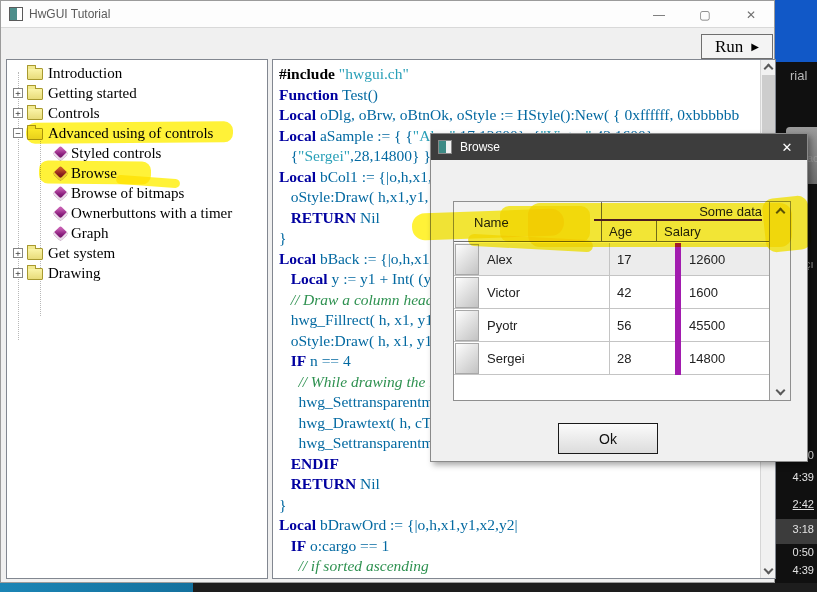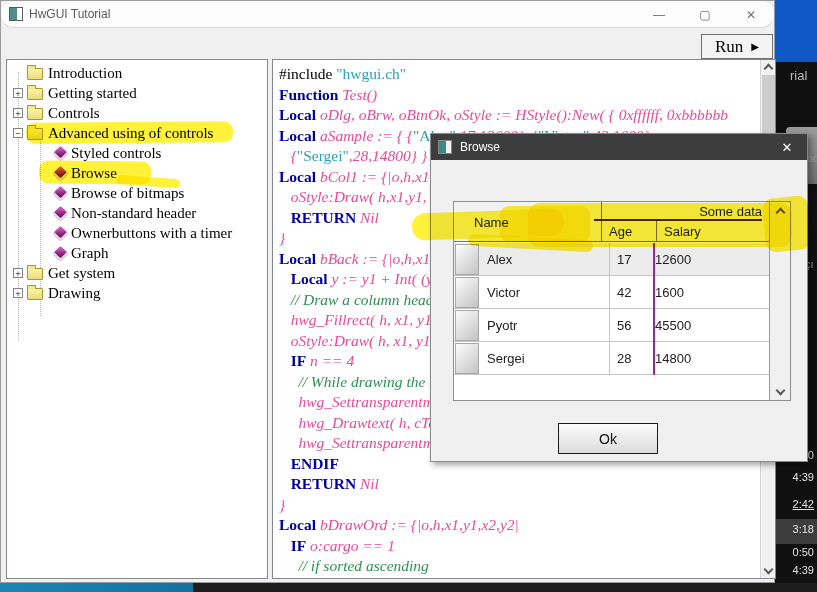--- a/index.html
+++ b/index.html
@@ -18,21 +18,21 @@
   .ts { position:absolute; right:3px; color:#e2e2e2; font-size:11px; }
   .ts:nth-child(1){ top:449px; } .ts:nth-child(2){ top:471px; }
   .ts:nth-child(3){ top:498px;text-decoration:underline; } .ts:nth-child(4){ top:523px; }
   .ts:nth-child(5){ top:546px; } .ts:nth-child(6){ top:564px; }
   .ts:nth-child(7){ top:581px; }
   .bg-bottom { position:absolute; left:0; top:583px; width:817px; height:9px; background:#1d1d1d; z-index:0; }
   .bg-bottom .teal { position:absolute; left:0; top:0; width:193px; height:9px; background:linear-gradient(90deg,#1b85b5,#14719e); }
 
   
   .app { position:absolute; left:0; top:0; width:775px; height:583px; background:#f0f0f0; border:1px solid #9b9b9b; z-index:10; }
-  .titlebar { position:absolute; left:0; top:0; width:100%; height:27px; background:#fdfdfd; border-bottom:1px solid #d9d9d9; display:flex; align-items:center;border-radius:13px; }
+  .titlebar { position:absolute; left:0; top:0; width:100%; height:27px; background:#fdfdfd; border-bottom:1px solid #d9d9d9; display:flex; align-items:center; }
   .app-icon { width:14px; height:14px; margin:0 6px 0 8px; border:1px solid #5a5a5a; background:linear-gradient(90deg,#4e8f8c 0 55%,#ffffff 55% 100%); }
   .title-text { font-size:12px; color:#5a5a5a; }
   .win-btns { position:absolute; right:0; top:0; height:27px; display:flex; }
   .win-btn { width:46px; height:27px; display:flex; align-items:center; justify-content:center; color:#707070; font-size:12px; }
   .toolbar { position:absolute; left:0; top:28px; width:100%; height:20px; background:#f0f0f0; }
   .run-btn { position:absolute; left:700px; top:5px; width:72px; height:25px; background:#f4f4f4; border:1px solid #6f6f6f; display:flex; align-items:center; justify-content:center; gap:8px; font-family:"Liberation Serif", serif; font-size:17px; color:#000; }
   .run-glyph { font-size:10px; color:#000; }
 
   
   .tree-panel { position:absolute; left:5px; top:58px; width:262px; height:520px; background:#fff; border:1px solid #828790; overflow:hidden; font-family:"Liberation Serif", serif; }
@@ -42,24 +42,24 @@
   .expand { position:absolute; left:6px; top:5px; width:10px; height:10px; background:#fff; border:1px solid #848484; font-family:"DejaVu Sans Mono", monospace; font-size:9px; line-height:8px; text-align:center; color:#444; }
   .folder { position:relative; width:16px; height:12px; background:linear-gradient(180deg,#faf4a8,#e8dc7a); border:1px solid #a89a30; border-radius:1px; margin-top:2px; }
   .folder::before { content:""; position:absolute; left:-1px; top:-4px; width:7px; height:3px; background:#f2e98f; border:1px solid #a89a30; border-bottom:none; border-radius:1px 1px 0 0; }
   .book { width:11px; height:11px; background:linear-gradient(135deg,#c45ab0 20%,#8b1f7e 55%,#5d0f54 100%); transform:rotate(45deg) ; border-radius:2px; box-shadow:inset -2px -2px 0 rgba(255,255,255,.85); margin-left:2px; }
   .guide { position:absolute; border-left:1px dotted #b8b8b8; width:0; }
 
   
   .code-panel { position:absolute; left:271px; top:58px; width:504px; height:520px; background:#fff; border:1px solid #828790; overflow:hidden; }
   .code { position:absolute; left:6px; top:4px; font-family:"Liberation Serif", serif; font-size:15.5px; line-height:20.5px; white-space:pre; }
   .code .k { font-weight:bold; color:#0000a0; }
-  .code .d { font-weight:normal; color:#000; }
+  .code .d { font-weight:bold; color:#000; }
   .code .s { color:#2aa0b8; }
   .code .c { font-style:italic; color:#2e9150; }
-  .code .p { color:#ec4899;font-style:italic; }
+  .code .p { color:#0369a1; }
   .vscroll { position:absolute; right:0; top:0; width:15px; height:100%; background:#f1f1f1; border-left:1px solid #d6d6d6; }
   .vscroll .thumb { position:absolute; left:1px; top:15px; width:13px; height:58px; background:#cdcdcd; }
   .chev { width:7px; height:7px; border-left:2px solid #5a5a5a; border-top:2px solid #5a5a5a; display:inline-block; }
   .chev.up { transform:rotate(45deg); } .chev.down { transform:rotate(225deg); }
   .arrow-box { position:absolute; left:0; width:100%; height:15px; display:flex; align-items:center; justify-content:center; }
   .arrow-box.top { top:1px; } .arrow-box.bottom { bottom:1px; }
 
   
   .dialog { position:absolute; left:430px; top:133px; width:378px; height:329px; background:#f0f0f0; border:1px solid #8a8a8a; box-shadow:3px 3px 6px rgba(0,0,0,.35); z-index:20; }
   .dlg-title { position:absolute; left:0; top:0; width:100%; height:26px; background:#3d3d3d; display:flex; align-items:center; }
@@ -74,21 +74,21 @@
   .cell-name { position:absolute; left:0; top:0; width:148px; height:40px; border-right:1px solid #707070; display:flex; align-items:center; padding-left:20px; }
   .cell-group { position:absolute; left:140px; top:0; width:168px; height:19px; border-bottom:2px solid #4c1d95; text-align:right; line-height:19px; }
   .cell-age { position:absolute; left:148px; top:19px; width:55px; height:21px; border-right:1px solid #707070; line-height:21px; padding-left:7px; }
   .cell-salary { position:absolute; left:203px; top:19px; width:113px; height:21px; line-height:21px; padding-left:7px; }
   .bt-rows { position:absolute; left:0; top:41px; width:316px; }
   .bt-row { position:relative; height:33px; border-bottom:1px solid #c4c4c4; background:#fff; }
   .bt-row.alt { background:#ececec; }
   .sel-btn { position:absolute; left:1px; top:1px; width:24px; height:31px; background:linear-gradient(135deg,#fdfdfd,#c3c3c3); border:1px solid #a8a8a8; }
   .bt-cell { position:absolute; top:0; height:33px; line-height:33px; }
   .bt-cell.c-name { left:33px; } .bt-cell.c-age { left:155px; border-left:1px solid #c4c4c4; padding-left:7px; top:0; }
-  .bt-cell.c-sal { left:199px; border-left:2px solid #a21caf; padding-left:0; }
+  .bt-cell.c-sal { left:221px; border-left:6px solid #a21caf; padding-left:8px; }
   .ok-btn { position:absolute; left:127px; top:289px; width:100px; height:31px; background:linear-gradient(180deg,#fbfbfb,#dcdcdc); border:1px solid #1a1a1a; font-size:14px; color:#111; display:flex; align-items:center; justify-content:center; }
 
   
   .mark { position:absolute; background:rgba(255,238,0,.78); mix-blend-mode:multiply; border-radius:9px; pointer-events:none; z-index:30; }
   .m1 { left:26px; top:122px; width:207px; height:21px; transform:rotate(-.4deg); }
   .m2 { left:39px; top:161px; width:112px; height:23px; transform:rotate(.6deg); }
   .m2b { left:116px; top:177px; width:64px; height:9px; transform:rotate(4deg); border-radius:5px; }
   .m3 { left:528px; top:203px; width:264px; height:44px; border-radius:12px; }
   .m4 { left:412px; top:211px; width:152px; height:27px; transform:rotate(-2deg); border-radius:13px; }
   .m4b { left:500px; top:206px; width:90px; height:36px; }
@@ -168,24 +168,20 @@
         <div class="tree-row lvl1">
           <span class="book"></span>
           <span class="label">Browse</span>
         </div>
         <div class="tree-row lvl1">
           <span class="book"></span>
           <span class="label">Browse of bitmaps</span>
         </div>
         <div class="tree-row lvl1">
           <span class="book"></span>
-          <span class="label">Non-standard header</span>
-        </div>
-        <div class="tree-row lvl1">
-          <span class="book"></span>
           <span class="label">Ownerbuttons with a timer</span>
         </div>
         <div class="tree-row lvl1">
           <span class="book"></span>
           <span class="label">Graph</span>
         </div>
         <div class="tree-row lvl0">
           <span class="expand">+</span>
           <span class="folder"></span>
           <span class="label">Get system</span>

